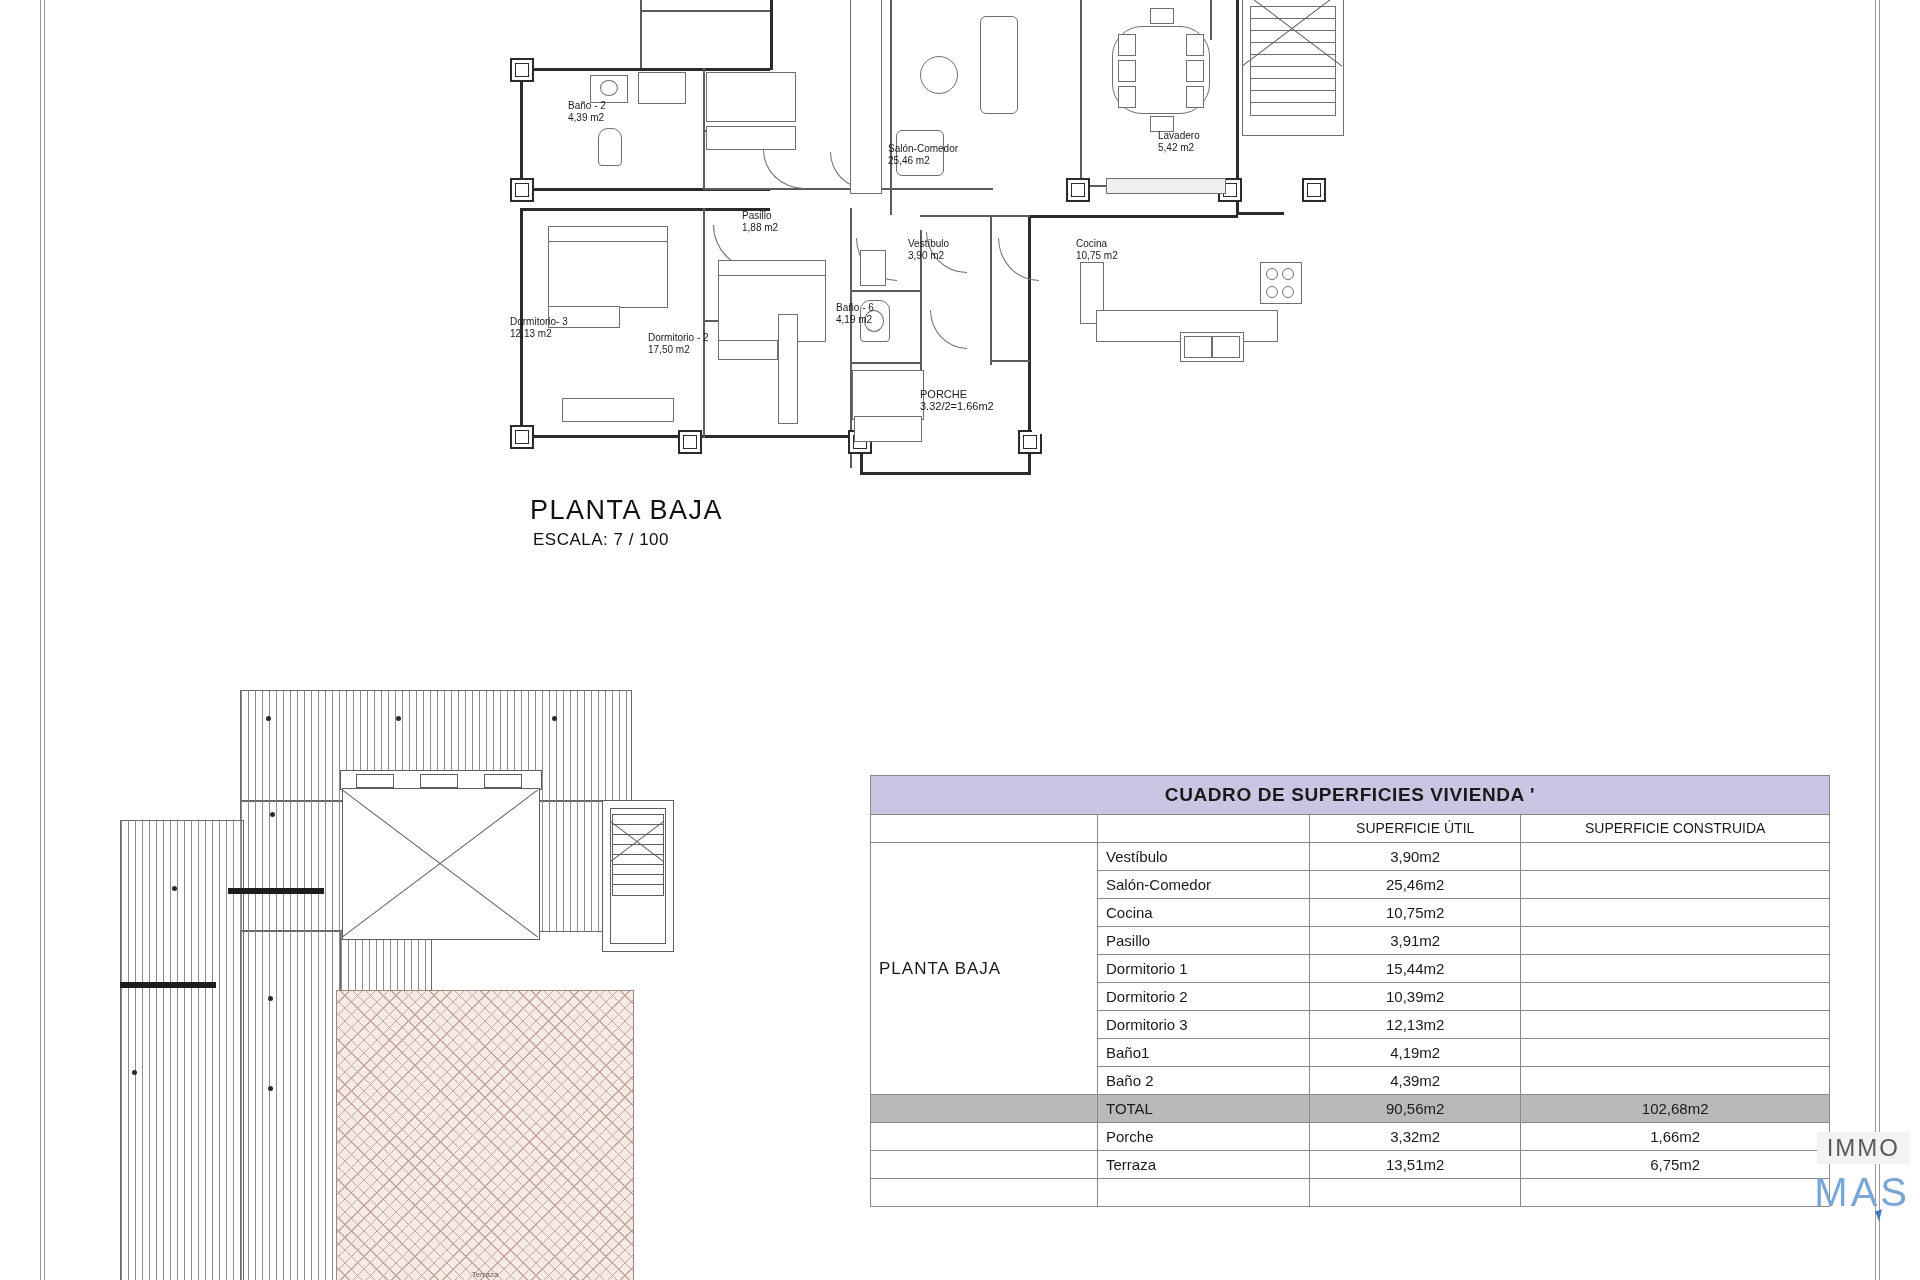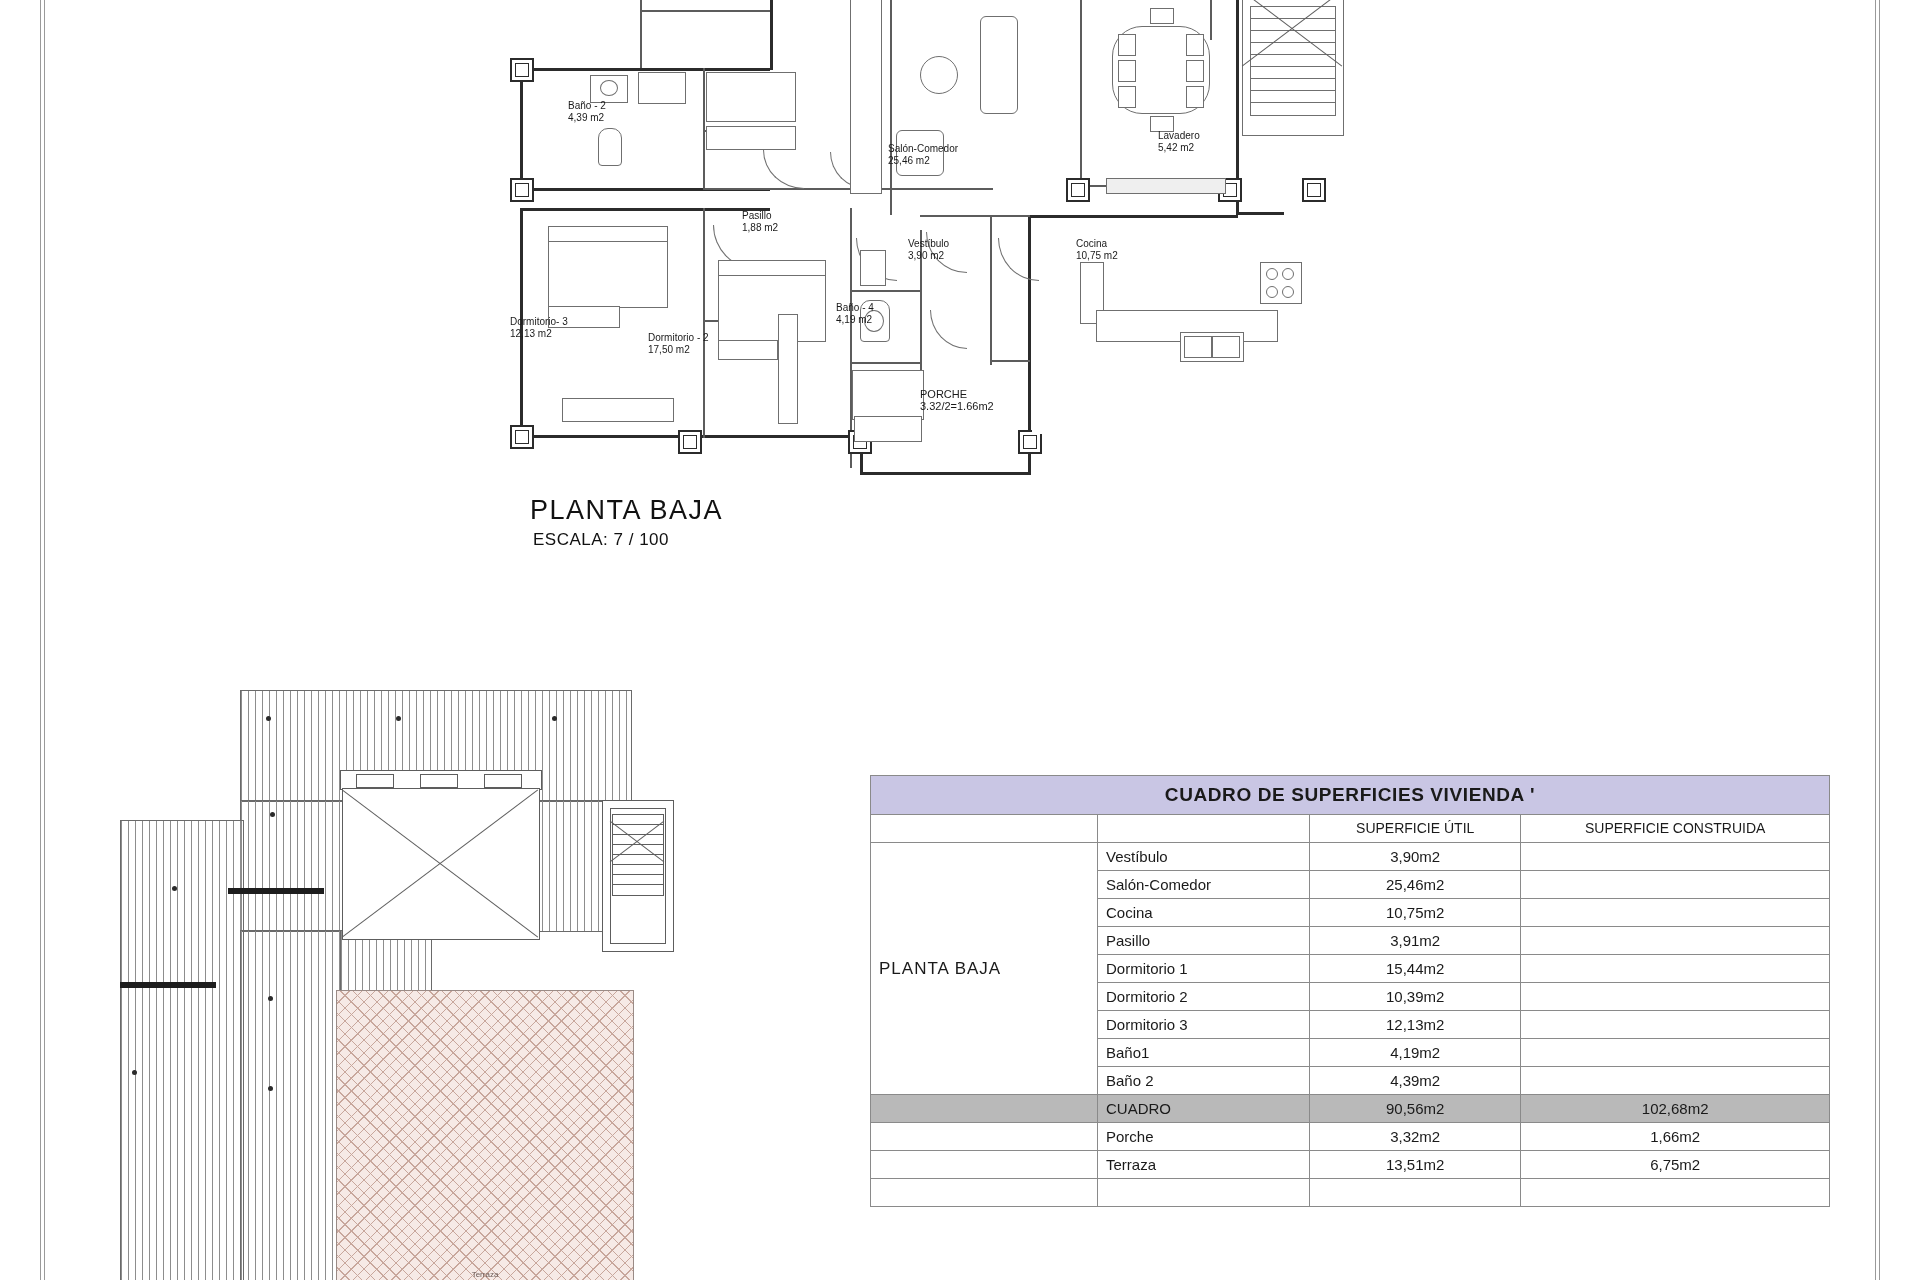--- a/index.html
+++ b/index.html
@@ -211,21 +211,21 @@
     </div>
     <div class="lbl" style="left:-10px;top:336px;width:130px;">
       <b>Dormitorio- 3</b>
       <span>12,13 m2</span>
     </div>
     <div class="lbl" style="left:128px;top:352px;width:120px;">
       <b>Dormitorio - 2</b>
       <span>17,50 m2</span>
     </div>
     <div class="lbl" style="left:316px;top:322px;width:90px;">
-      <b>Baño - 4</b>
+      <b>Baño - 6</b>
       <span>4,19 m2</span>
     </div>
     <div class="lbl" style="left:400px;top:408px;width:170px;font-size:11px;">
       <b>PORCHE</b>
       <span>3.32/2=1.66m2</span>
     </div>
   </div>
 
   <div class="plan-title">PLANTA BAJA</div>
   <div class="plan-scale">ESCALA: 7 / 100</div>
@@ -330,21 +330,21 @@
       <td class="num"></td>
     </tr>
     <tr>
       <td class="room">Baño 2</td>
       <td class="num">4,39m2</td>
       <td class="num"></td>
     </tr>
 
     <tr class="total">
       <td>&nbsp;</td>
-      <td class="room">CUADRO</td>
+      <td class="room">TOTAL</td>
       <td class="num">90,56m2</td>
       <td class="num">102,68m2</td>
     </tr>
 
     <tr>
       <td>&nbsp;</td>
       <td class="room">Porche</td>
       <td class="num">3,32m2</td>
       <td class="num">1,66m2</td>
     </tr>
@@ -356,14 +356,19 @@
     </tr>
     <tr class="blank">
       <td>&nbsp;</td>
       <td>&nbsp;</td>
       <td>&nbsp;</td>
       <td>&nbsp;</td>
     </tr>
   </tbody>
     </table>
 
+  <div class="wm">
+    <div class="wm-top">IMMO</div>
+    <div class="wm-bot">MAS</div>
+    <div class="wm-cursor"></div>
+  </div>
 
 </div>
 
 </body></html>

